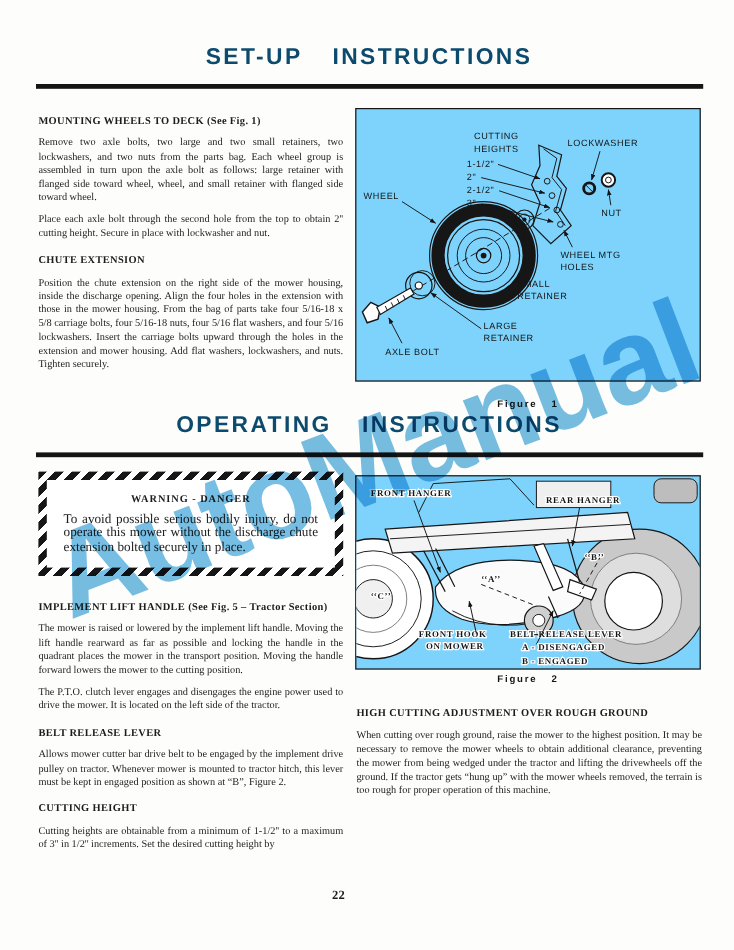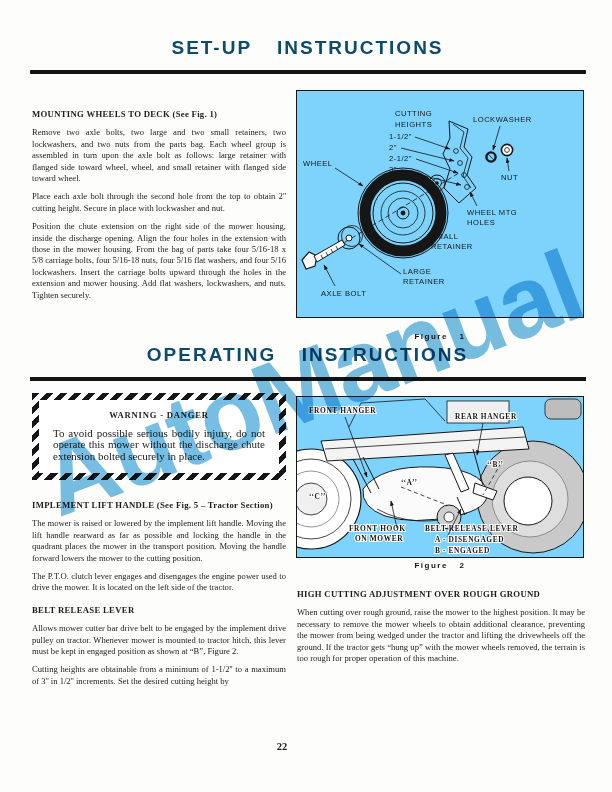--- a/index.html
+++ b/index.html
@@ -8,21 +8,21 @@
   .title{position:absolute;left:30px;width:555px;text-align:center;
          font-family:"Liberation Sans",sans-serif;font-weight:bold;font-size:19px;
          letter-spacing:2px;word-spacing:18px;color:#0c4a6e;margin:0;}
   .t1{top:37px;} .t2{top:344px;}
   .rule{position:absolute;left:30px;width:556px;height:4px;background:#151515;}
   .r1{top:70px;} .r2{top:377px;}
   .col{position:absolute;font-size:8.6px;line-height:11.4px;text-align:justify;}
   .col h3{font-size:8.7px;font-weight:bold;letter-spacing:0.3px;margin:11px 0 7px;text-align:left;}
   .col h3:first-child{margin-top:0;}
   .col p{margin:0 0 7px;}
-  #col-setup{left:32px;top:95px;width:254px;margin-top:14px;}
+  #col-setup{left:32px;top:95px;width:254px;}
   #col-oper-left{left:32px;top:500px;width:254px;}
   #col-oper-right{left:297px;top:583px;width:288px;}
   #col-oper-right .sect2{margin-top:6px;}
   .figbox{position:absolute;background:#7dd3fc;border:1.5px solid #151515;}
   #fig1{left:296px;top:90px;width:286px;height:226px;}
   #fig2{left:296px;top:396px;width:286px;height:160px;border-width:1px;}
   .caption{position:absolute;left:296px;width:288px;text-align:center;
            font-family:"Liberation Sans",sans-serif;font-weight:bold;font-size:8px;
            letter-spacing:1.5px;word-spacing:8px;color:#151515;}
   .c1{top:332px;} .c2{top:561px;}
@@ -50,20 +50,21 @@
 
 <div class="page">
 
   <h1 class="title t1">SET-UP INSTRUCTIONS</h1>
   <div class="rule r1"></div>
 
   <div class="col" id="col-setup">
     <h3>MOUNTING WHEELS TO DECK (See Fig. 1)</h3>
     <p>Remove two axle bolts, two large and two small retainers, two lockwashers, and two nuts from the parts bag. Each wheel group is assembled in turn upon the axle bolt as follows: large retainer with flanged side toward wheel, wheel, and small retainer with flanged side toward wheel.</p>
     <p>Place each axle bolt through the second hole from the top to obtain 2'' cutting height. Secure in place with lockwasher and nut.</p>
+    <h3>CHUTE EXTENSION</h3>
     <p>Position the chute extension on the right side of the mower housing, inside the discharge opening. Align the four holes in the extension with those in the mower housing. From the bag of parts take four 5/16-18 x 5/8 carriage bolts, four 5/16-18 nuts, four 5/16 flat washers, and four 5/16 lockwashers. Insert the carriage bolts upward through the holes in the extension and mower housing. Add flat washers, lockwashers, and nuts. Tighten securely.</p>
   </div>
 
   <div class="figbox" id="fig1">
     <svg viewBox="0 0 286 226" width="286" height="226">
       <defs>
         <marker id="ah" markerWidth="7" markerHeight="6" refX="6" refY="2.4" orient="auto">
           <path d="M0,0 L6.5,2.4 L0,4.8 Z" fill="#151515"></path>
         </marker>
       </defs>
@@ -159,20 +160,21 @@
       <p class="warntext">To avoid possible serious bodily injury, do not operate this mower without the discharge chute extension bolted securely in place.</p>
     </div>
   </div>
 
   <div class="col" id="col-oper-left">
     <h3>IMPLEMENT LIFT HANDLE (See Fig. 5 – Tractor Section)</h3>
     <p>The mower is raised or lowered by the implement lift handle. Moving the lift handle rearward as far as possible and locking the handle in the quadrant places the mower in the transport position. Moving the handle forward lowers the mower to the cutting position.</p>
     <p>The P.T.O. clutch lever engages and disengages the engine power used to drive the mower. It is located on the left side of the tractor.</p>
     <h3>BELT RELEASE LEVER</h3>
     <p>Allows mower cutter bar drive belt to be engaged by the implement drive pulley on tractor. Whenever mower is mounted to tractor hitch, this lever must be kept in engaged position as shown at “B”, Figure 2.</p>
+    <h3>CUTTING HEIGHT</h3>
     <p>Cutting heights are obtainable from a minimum of 1-1/2'' to a maximum of 3'' in 1/2'' increments. Set the desired cutting height by</p>
   </div>
 
   <div class="figbox" id="fig2">
     <svg viewBox="0 0 286 160" width="286" height="160">
       <defs>
         <marker id="ah2" markerWidth="7" markerHeight="6" refX="6" refY="2.4" orient="auto">
           <path d="M0,0 L6.5,2.4 L0,4.8 Z" fill="#151515"></path>
         </marker>
       </defs>

